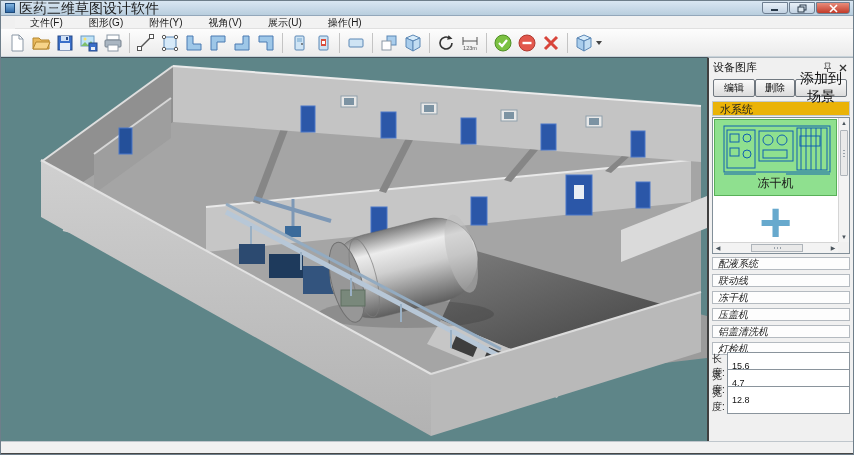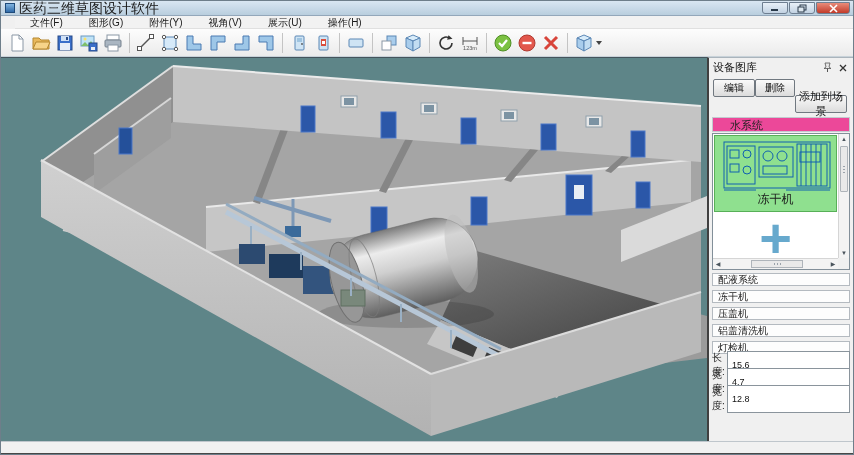--- a/index.html
+++ b/index.html
@@ -39,43 +39,43 @@
   
   .panel{position:absolute;left:706px;top:0;width:146px;height:384px;background:#f0f0f0;
     border-left:2px solid #404040;border-top:1px solid #aab4bc;}
   .panel-header{height:19px;display:flex;align-items:center;padding:0 4px;font-size:11px;color:#111;}
   .panel-header .spacer{flex:1;}
   .ph-icon{width:13px;height:13px;display:flex;align-items:center;justify-content:center;margin-left:2px;border:1px solid transparent;}
   .btn-row{display:flex;gap:0;padding:2px 4px 3px 4px;}
   .p-btn{height:18px;border:1px solid #707880;border-radius:2px;font-size:10px;color:#111;
     background:linear-gradient(#fafafa,#dcdcdc);display:flex;align-items:center;justify-content:center;
     font-family:"Liberation Sans","DejaVu Sans",sans-serif;padding:0;}
-  .p-btn.b1{width:42px;}.p-btn.b2{width:40px;font-family:Liberation Serif, serif;}.p-btn.b3{width:52px;font-size:11px;margin-top:16px;}
-  .cat-header{margin:1px 3px 0 3px;height:15px;line-height:14px;background:#ec4899;
-    border:1px solid #c3c9ce;font-size:11px;color:#222;padding-left:17px;}
+  .p-btn.b1{width:42px;}.p-btn.b2{width:40px;font-family:Liberation Serif, serif;}.p-btn.b3{width:52px;font-size:14px;}
+  .cat-header{margin:1px 3px 0 3px;height:15px;line-height:14px;background:#eab308;
+    border:1px solid #c3c9ce;font-size:11px;color:#222;padding-left:7px;}
   .gallery{position:relative;margin:1px 3px 0 3px;height:137px;background:#fff;border:1px solid #828f99;overflow:hidden;}
   .tile-green{position:absolute;left:1px;top:1px;right:12px;height:77px;background:#8FE08F;border:1px solid #58b058;
     display:flex;flex-direction:column;align-items:center;}
   .tile-green .cad{margin-top:2px;}
   .tile-label{font-size:12px;color:#1a1a1a;line-height:14px;margin-top:-2px;}
   .tile-add{position:absolute;left:1px;top:80px;right:12px;height:56px;background:#fff;
     display:flex;align-items:flex-start;justify-content:center;overflow:hidden;}
   .plus-sign{font-size:56px;font-weight:bold;color:#67a9cd;line-height:56px;margin-top:-4px;}
   .vscroll{position:absolute;right:0;top:0;bottom:11px;width:11px;background:#f3f3f3;border-left:1px solid #d5d5d5;}
   .vthumb{position:absolute;left:1px;right:1px;top:12px;height:46px;background:#e9e9e9;border:1px solid #aeb4ba;border-radius:1px;}
   .grip-h{position:absolute;left:2px;right:2px;top:50%;height:1px;background:#9aa2aa;box-shadow:0 -3px 0 #9aa2aa,0 3px 0 #9aa2aa;}
   .sarrow{position:absolute;font-size:6px;color:#4a545c;width:100%;text-align:center;line-height:10px;}
   .hscroll{position:absolute;left:0;right:11px;bottom:0;height:11px;background:#f3f3f3;border-top:1px solid #d5d5d5;}
   .hthumb{position:absolute;top:1px;bottom:1px;left:38px;width:52px;background:#e9e9e9;border:1px solid #aeb4ba;}
   .grip-v{position:absolute;top:2px;bottom:2px;left:50%;width:1px;background:#9aa2aa;box-shadow:-3px 0 0 #9aa2aa,3px 0 0 #9aa2aa;}
   .harrow{position:absolute;top:0;width:10px;font-size:6px;color:#4a545c;text-align:center;line-height:11px;}
   .sb-corner{position:absolute;right:0;bottom:0;width:11px;height:11px;background:#f0f0f0;}
   .sections{margin-top:3px;}
   .section-item{height:13px;line-height:12px;margin:0 3px 4px 3px;background:#fdfdfd;
-    border:1px solid #b4bac0;font-size:10px;color:#222;padding-left:5px;}
+    border:1px solid #b4bac0;font-size:10px;color:#222;padding-left:5px;font-style:italic;}
   .dims{margin-top:1px;}
   .dim-row{display:flex;align-items:center;margin:0 3px 4px 3px;height:13px;}
   .dim-label{width:32px;font-size:10px;color:#222;}
   .dim-input{flex:1;height:28px;border:1px solid #8a949c;background:#fff;font-size:9px;
     font-family:"Liberation Sans","DejaVu Sans",sans-serif;padding:0 0 0 4px;color:#111;}
   .right-edge{position:absolute;left:852px;top:0;width:2px;height:384px;background:#e4e8ec;}
   
   .bottom{position:absolute;left:0;top:440px;width:854px;height:15px;background:#f1f1f1;
     border-top:1px solid #bfc6cc;border-bottom:3px solid #474747;}
 </style>
@@ -449,20 +449,21 @@
           <div class="hthumb">
               <div class="grip-v"></div>
             </div>
           <div class="harrow" style="right:0">▶</div>
         </div>
         <div class="sb-corner"></div>
       </div>
 
       <div class="sections">
         <div class="section-item">配液系统</div>
+        <div class="section-item">联动线</div>
         <div class="section-item">冻干机</div>
         <div class="section-item">压盖机</div>
         <div class="section-item">铝盖清洗机</div>
         <div class="section-item">灯检机</div>
       </div>
 
       <div class="dims">
         <div class="dim-row">
           <span class="dim-label">长度:</span>
           <input class="dim-input" value="15.6" style="">

